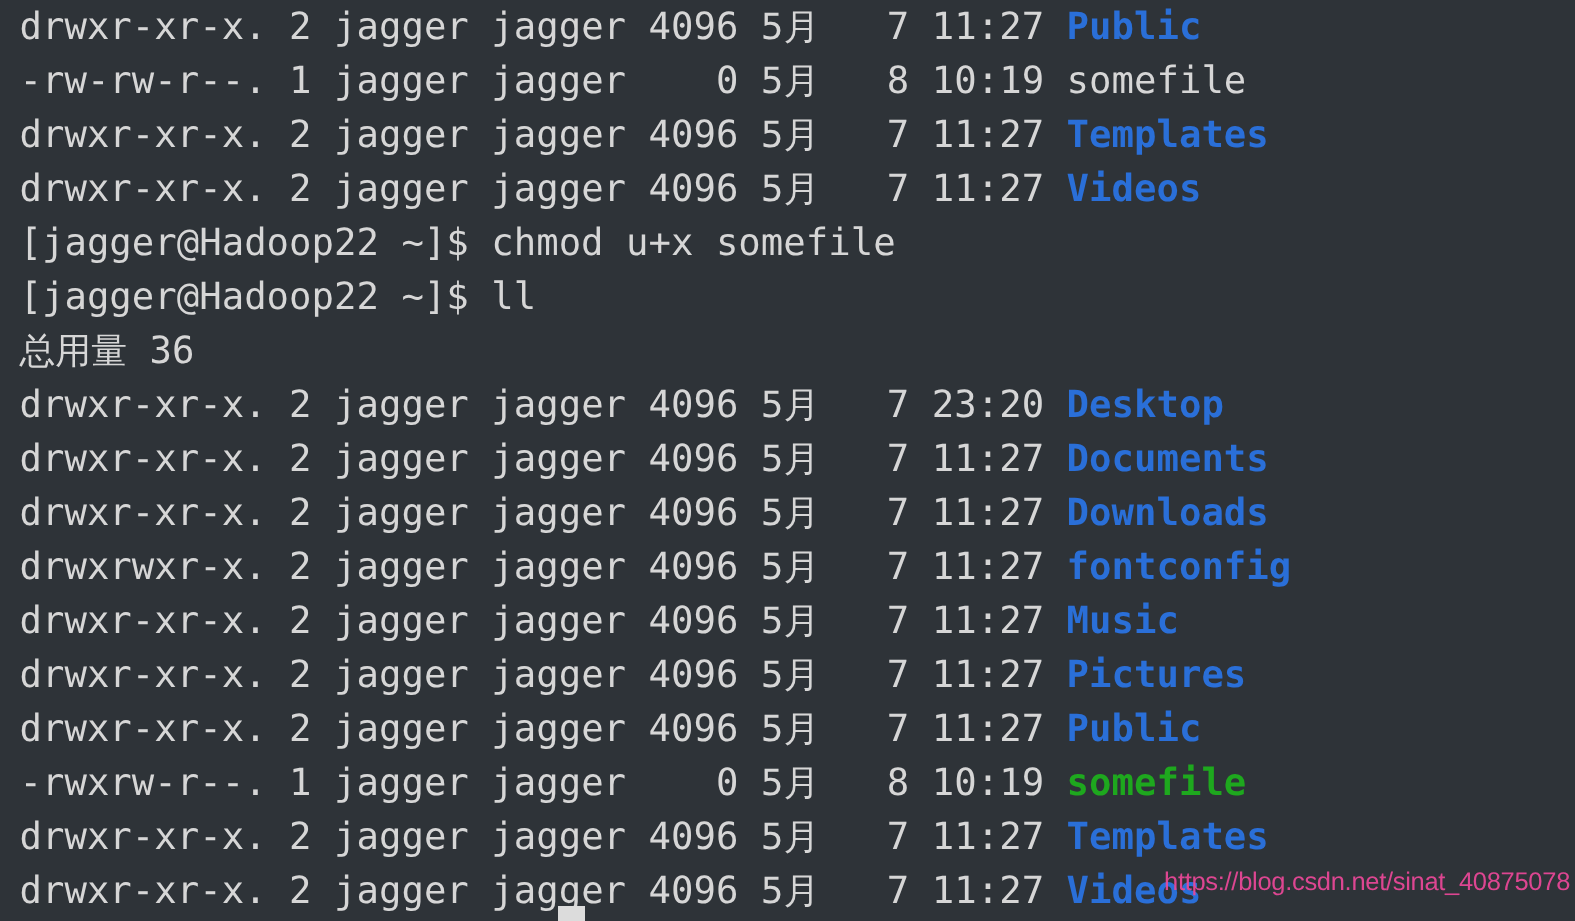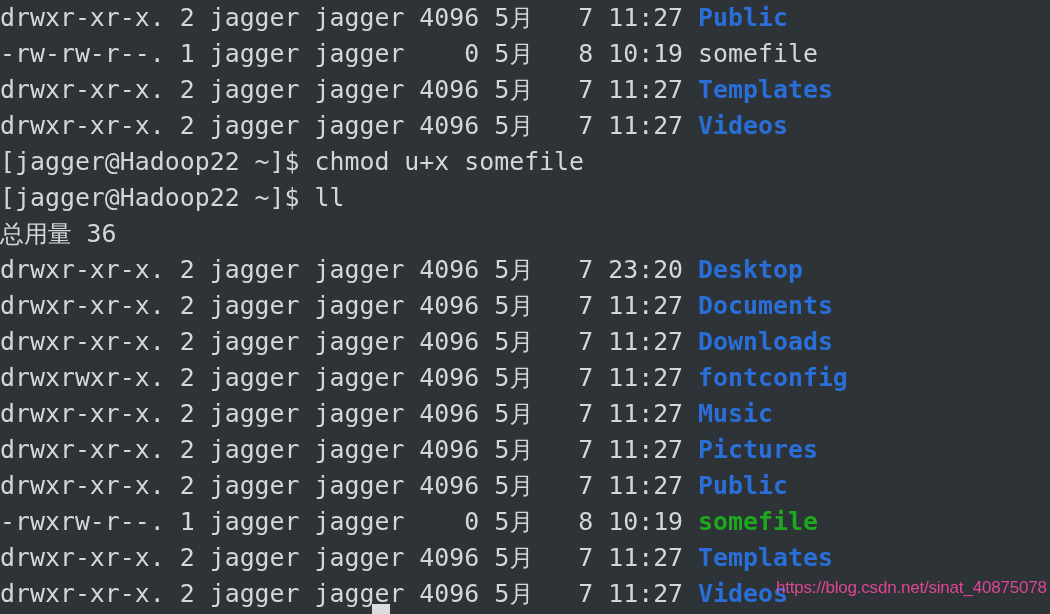--- a/index.html
+++ b/index.html
@@ -29,20 +29,21 @@
     letter-spacing: 0px;
     white-space: pre;
     overflow: hidden;
   }
   .line {
     height: 36px;
     line-height: 36px;
     white-space: pre;
     display: block;
     font-size: 25px;
+    padding-left: 13px;
   }
   .ln-inner {
     display: inline-block;
     transform-origin: left center;
     transform: scaleX(0.995);
     white-space: pre;
   }
   .seg { white-space: pre; }
   .c-def  { color: #d6d6d6; }
   .c-dir  { color: #2a6fd8; font-weight: bold; }

